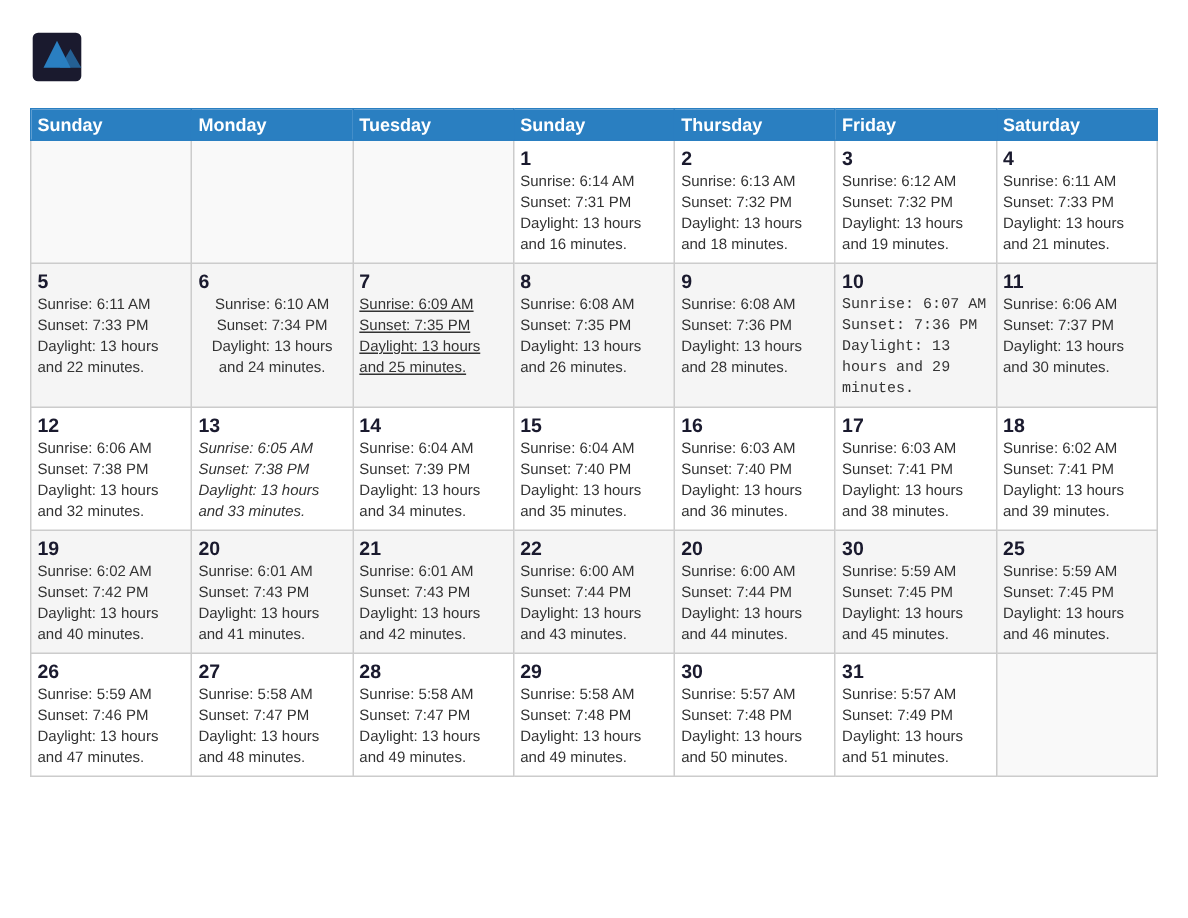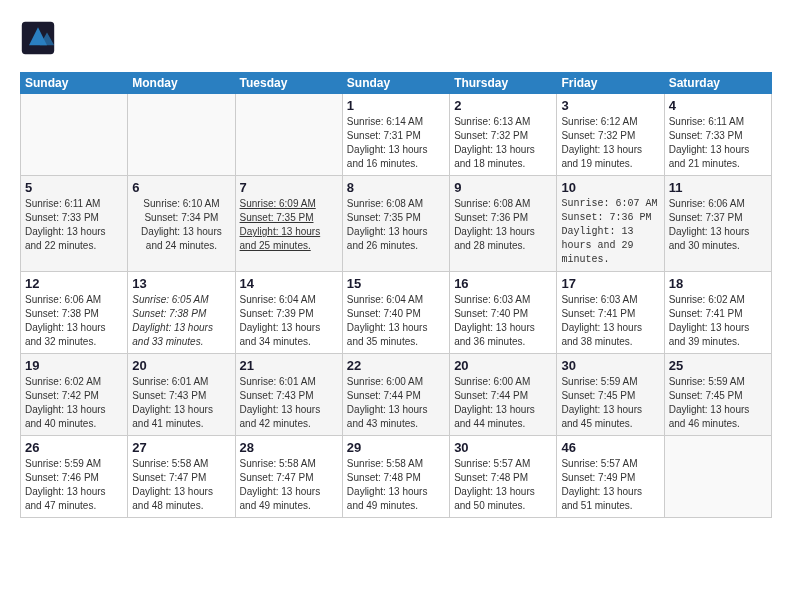--- a/index.html
+++ b/index.html
@@ -307,21 +307,21 @@
 Sunset: 7:48 PM
 Daylight: 13 hours and 49 minutes.</div>
         </td>
         <td>
           <span class="day-num">30</span>
           <div class="day-info" style="white-space: pre-line;">Sunrise: 5:57 AM
 Sunset: 7:48 PM
 Daylight: 13 hours and 50 minutes.</div>
         </td>
         <td>
-          <span class="day-num">46</span>
+          <span class="day-num">31</span>
           <div class="day-info" style="white-space: pre-line;">Sunrise: 5:57 AM
 Sunset: 7:49 PM
 Daylight: 13 hours and 51 minutes.</div>
         </td>
         <td class="empty-cell"></td>
       </tr>
     </tbody>
 </table>
 
 </body></html>

